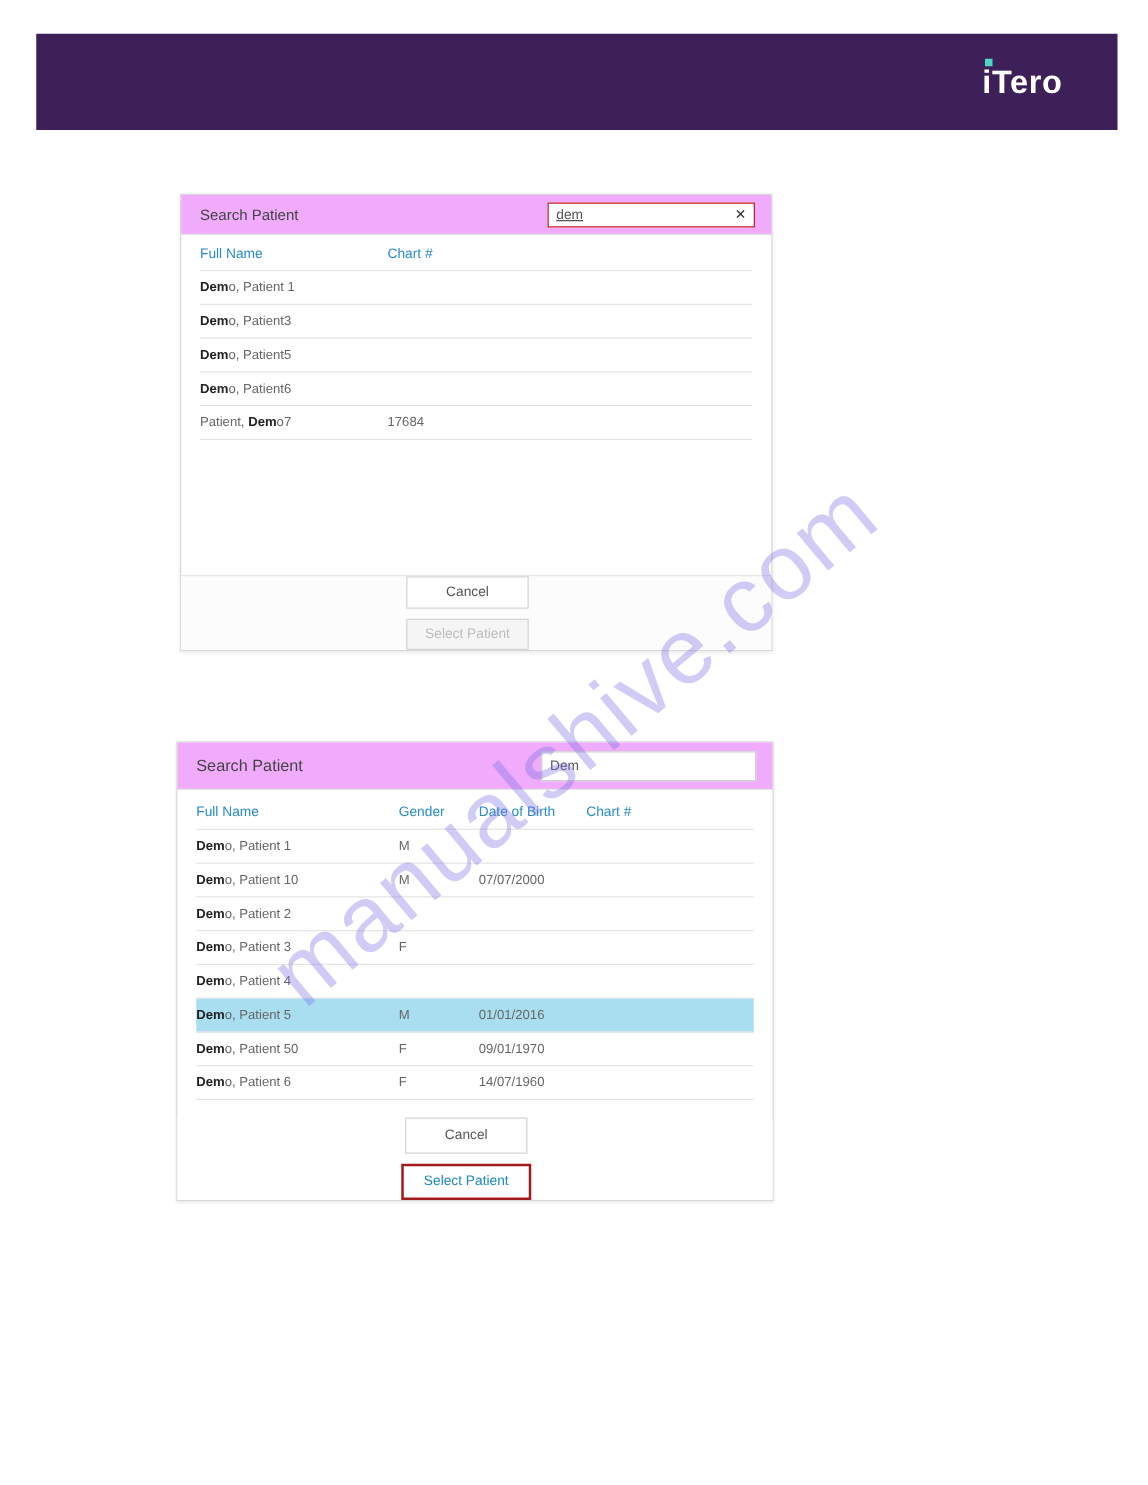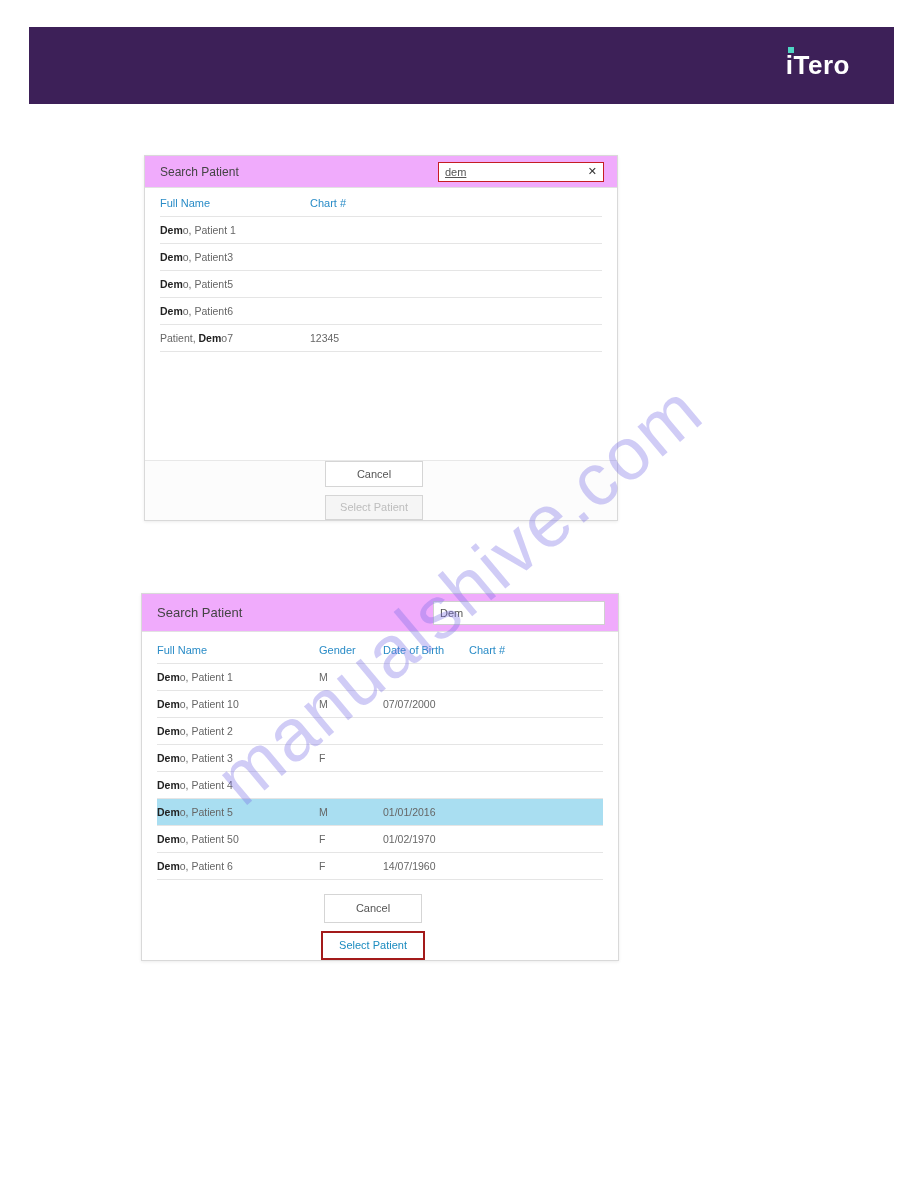--- a/index.html
+++ b/index.html
@@ -202,21 +202,21 @@
         <div class="trow">
           <div class="col-name"><span class="bold-part">Dem</span>o, Patient5</div>
           <div class="col-chart"></div>
         </div>
         <div class="trow">
           <div class="col-name"><span class="bold-part">Dem</span>o, Patient6</div>
           <div class="col-chart"></div>
         </div>
         <div class="trow">
           <div class="col-name">Patient, <span class="bold-part">Dem</span>o7</div>
-          <div class="col-chart">12345</div>
+          <div class="col-chart">17684</div>
         </div>
       </div>
   </div>
   <div class="panel-footer">
     <div class="btn">Cancel</div>
     <div class="btn disabled">Select Patient</div>
   </div>
 </div>
 
 <div class="panel panel2">
@@ -266,21 +266,21 @@
         </div>
         <div class="trow selected">
           <div class="col-name" style="width: 162px;"><span class="bold-part">Dem</span>o, Patient 5</div>
           <div class="col-gender">M</div>
           <div class="col-dob">01/01/2016</div>
           <div class="col-chart2"></div>
         </div>
         <div class="trow">
           <div class="col-name" style="width: 162px;"><span class="bold-part">Dem</span>o, Patient 50</div>
           <div class="col-gender">F</div>
-          <div class="col-dob">01/02/1970</div>
+          <div class="col-dob">09/01/1970</div>
           <div class="col-chart2"></div>
         </div>
         <div class="trow">
           <div class="col-name" style="width: 162px;"><span class="bold-part">Dem</span>o, Patient 6</div>
           <div class="col-gender">F</div>
           <div class="col-dob">14/07/1960</div>
           <div class="col-chart2"></div>
         </div>
       </div>
   </div>

